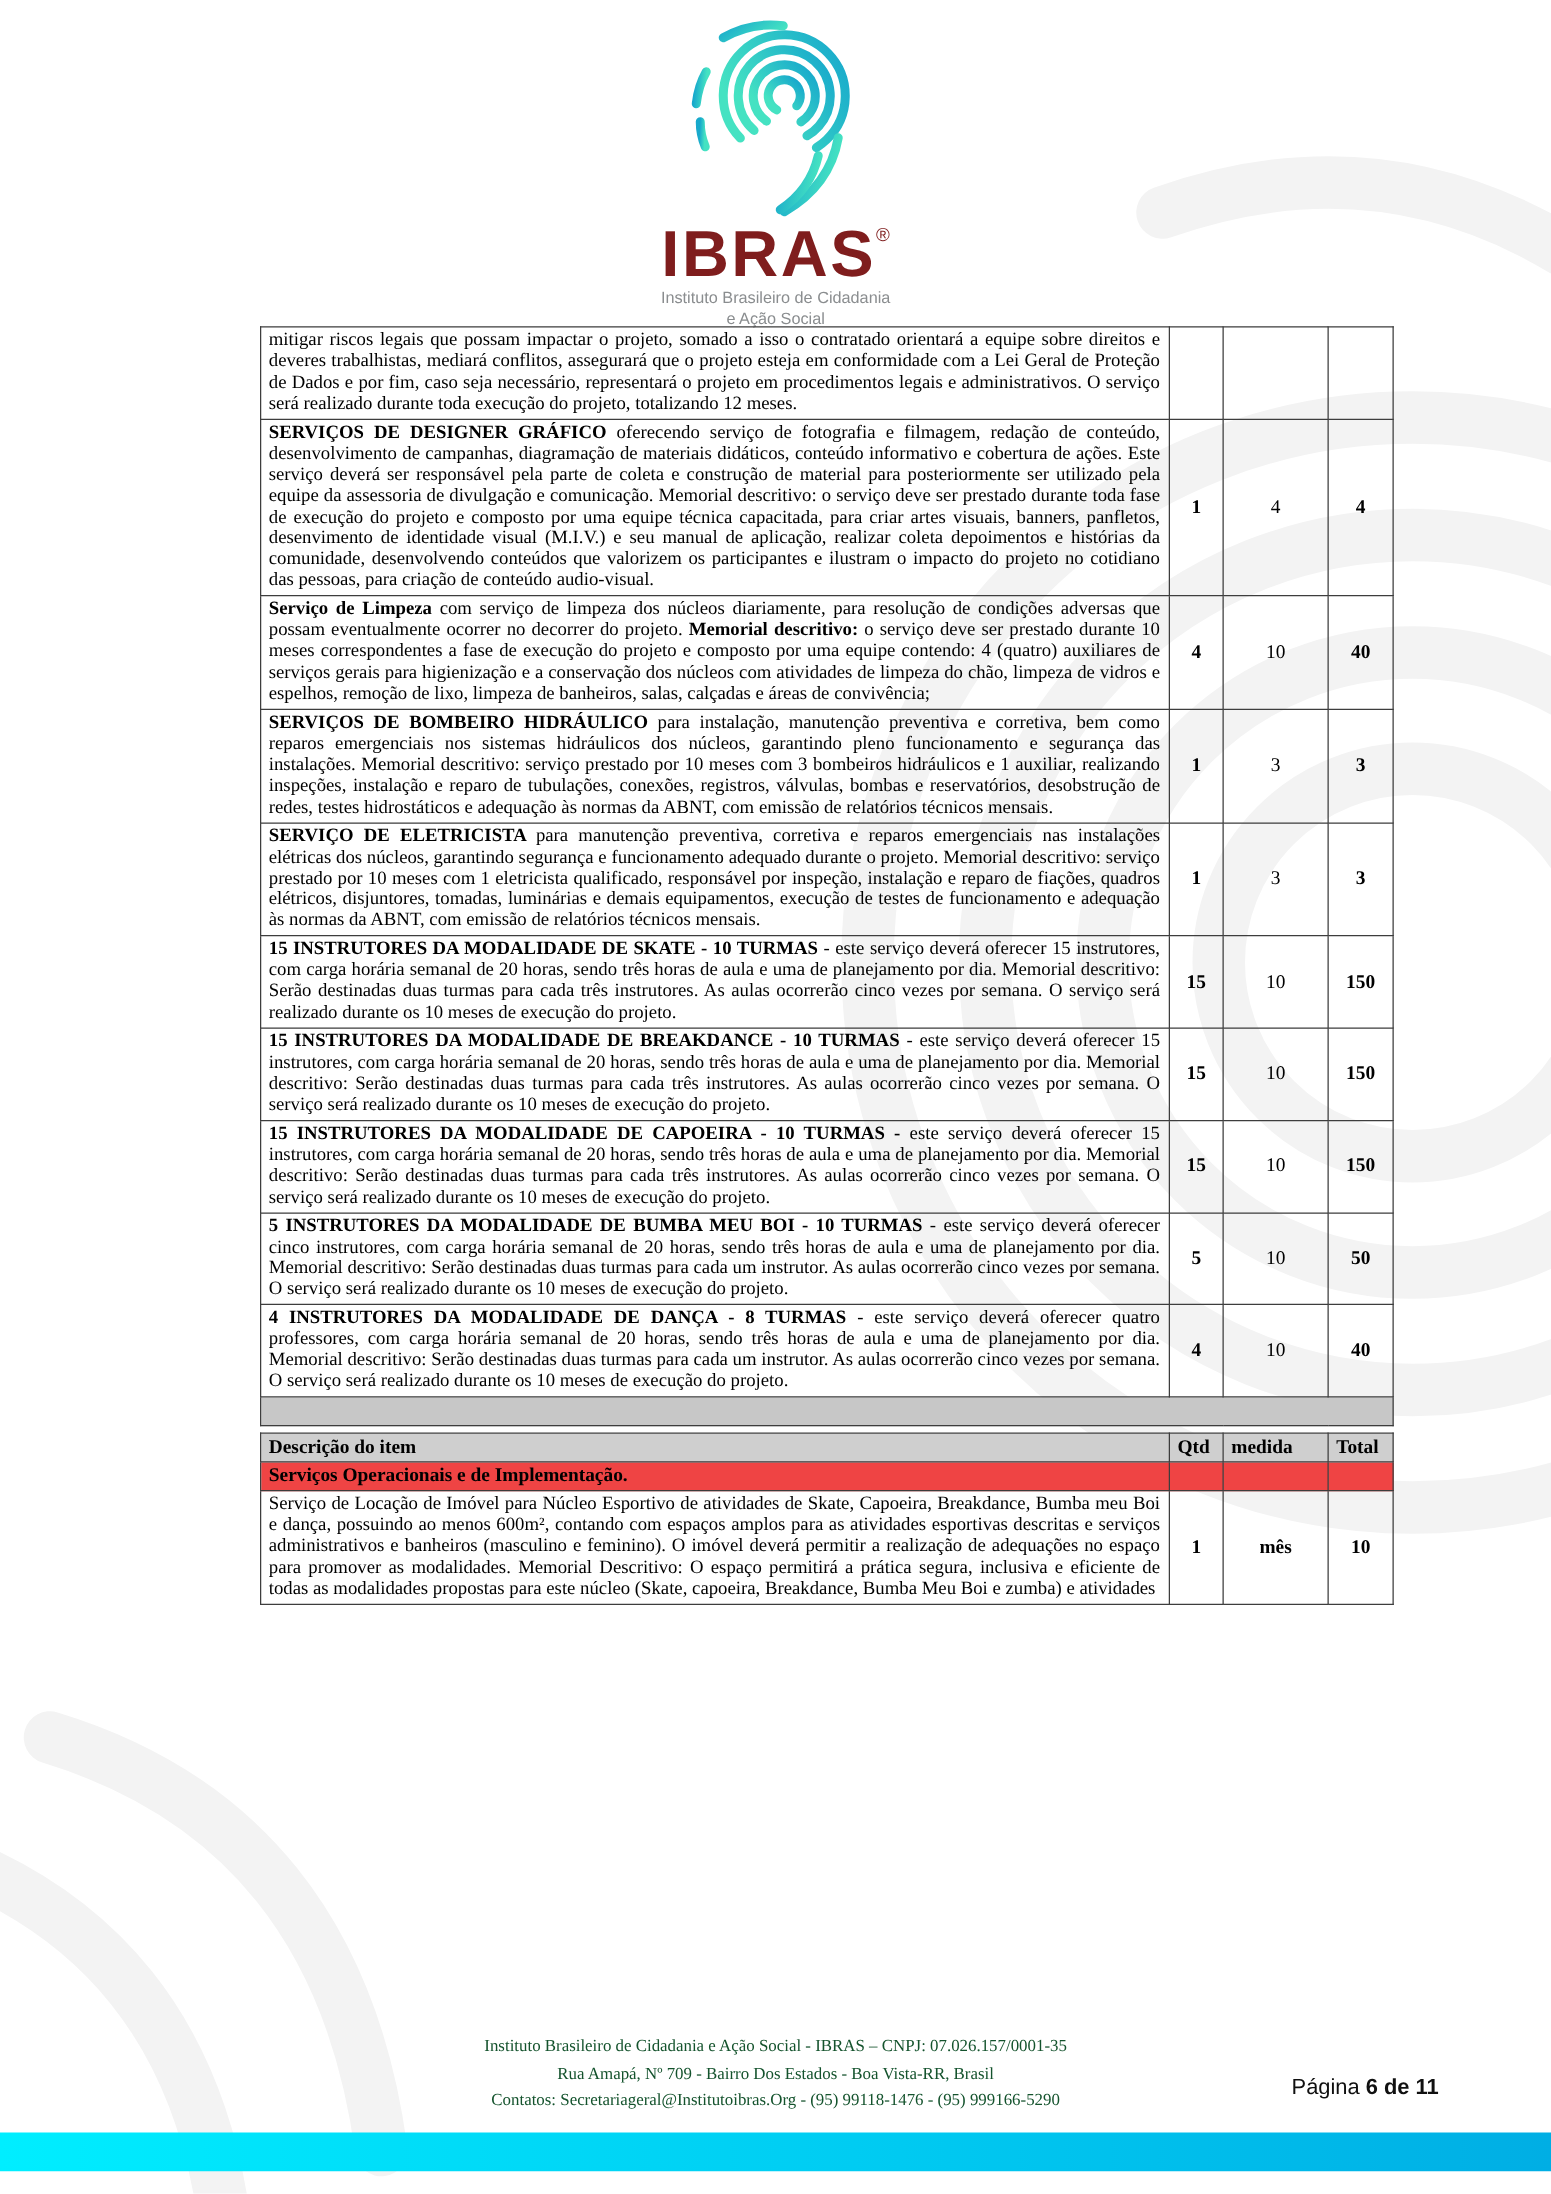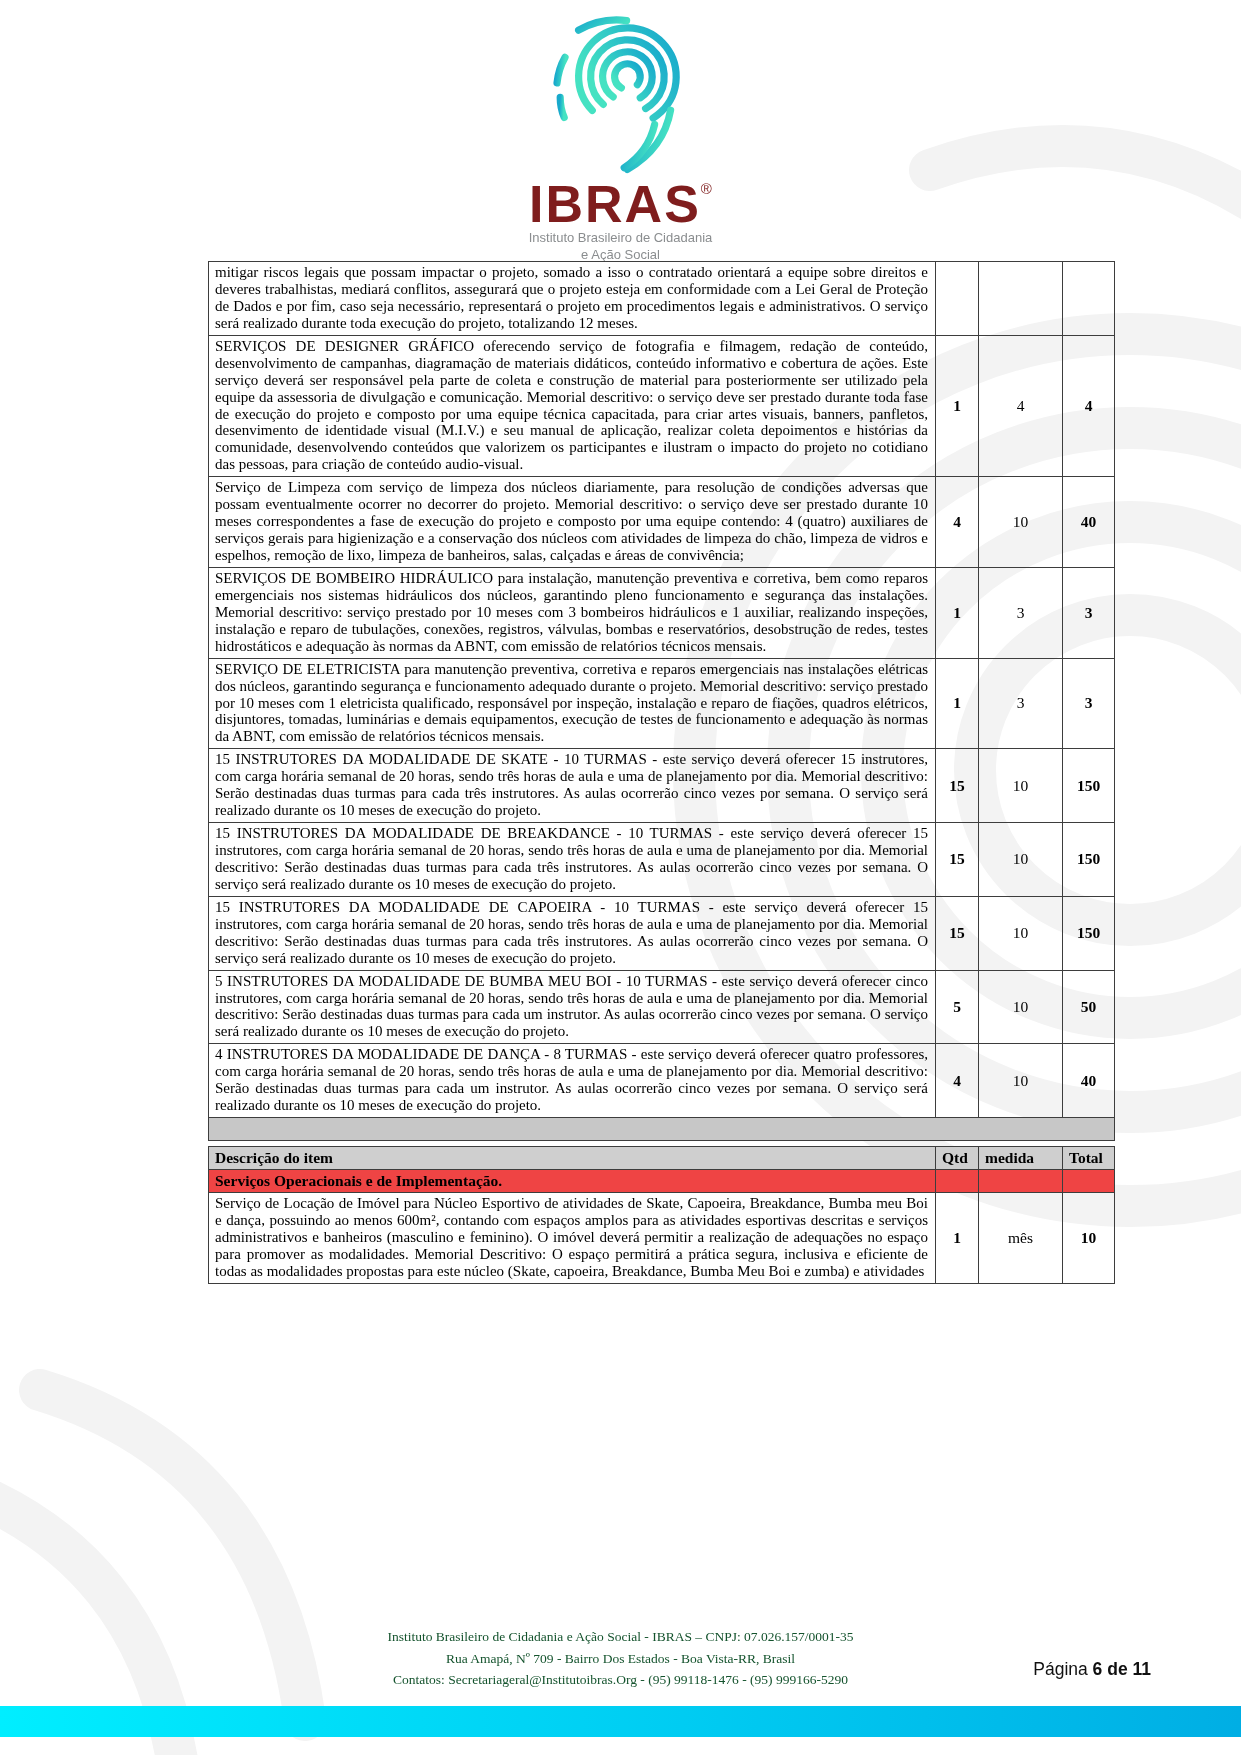--- a/index.html
+++ b/index.html
@@ -21,21 +21,21 @@
   .brand-line sup{font-size:15px;font-weight:400;vertical-align:28px;letter-spacing:0;}
   .tagline{font-family:"Liberation Sans",sans-serif;color:#8a8d8f;font-size:13px;line-height:1.3;}
   
   .tables{position:absolute;top:261px;left:160px;width:906px;z-index:1;margin-left:48px;}
   table.items{border-collapse:collapse;table-layout:fixed;width:906px;background:transparent;}
   table.items td, table.items th{border:1px solid #3d3d3d;}
   td.desc{width:727px;padding:2px 7px 3px 6px;font-size:15px;line-height:1.13;
     text-align:justify;vertical-align:top;}
   td.num{text-align:center;vertical-align:middle;font-size:15.5px;padding:0 2px;}
   col.c-desc{width:727px;} col.c-qtd{width:43px;} col.c-med{width:84px;} col.c-tot{width:52px;}
-  .bold{font-weight:400;}
+  .bold{font-weight:700;}
   td.qtd,td.total{font-weight:700;}
   tr.spacer td{height:20px;background:#c7c7c7;border-left:1px solid #3d3d3d;border-right:1px solid #3d3d3d;}
   table.second{margin-top:5px;border-radius:26px;}
   tr.head th{background:#cfcfcf;font-size:15.5px;padding:2px 6px;}
   th.h-desc{text-align:left;}
   th.h-num{text-align:left;}
   tr.section td{background:#ef4444;}
   td.section-title{font-weight:700;font-size:15.5px;padding:2px 6px;text-align:left;}
   
   .footer{position:absolute;left:0;top:1626px;width:1241px;z-index:1;}

